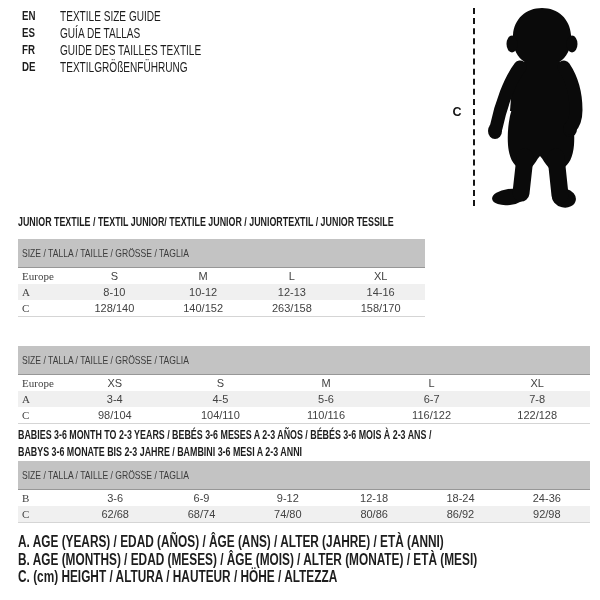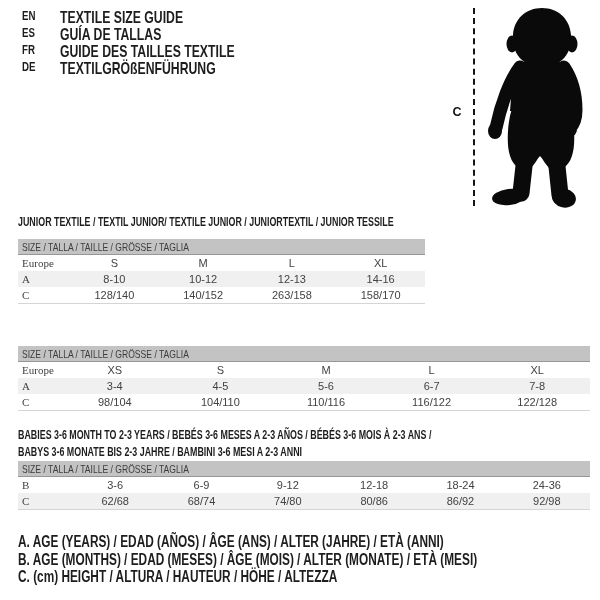--- a/index.html
+++ b/index.html
@@ -5,36 +5,36 @@
   html,body{margin:0;padding:0;background:#fff;}
   .canvas{position:relative;width:600px;height:600px;background:#fff;overflow:hidden;
           font-family:"Liberation Sans","DejaVu Sans",sans-serif;color:#1d1d1d;}
   .cond{display:inline-block;transform:scaleX(0.74);transform-origin:0 50%;white-space:nowrap;}
   .cond2{display:inline-block;transform:scaleX(0.78);transform-origin:0 50%;white-space:nowrap;}
 
   
   .lang-block{position:absolute;left:22px;top:8px;}
   .lang-row{display:flex;height:17px;align-items:flex-start;}
   .lang-code{width:38px;font-weight:bold;font-size:13.5px;}
-  .lang-label{font-weight:bold;font-size:17px;}
+  .lang-label{font-weight:normal;font-size:14px;}
   .lang-code .cond,.lang-label .cond{transform:scaleX(0.72);}
 
   
   .measure-line{position:absolute;left:473px;top:8px;height:198px;border-left:2px dashed #141414;}
   .measure-label{position:absolute;left:448px;top:105px;width:18px;text-align:center;
                  font-weight:bold;font-size:12.5px;color:#141414;}
   .figure-svg{position:absolute;left:484px;top:7px;}
 
   
   .sec-title{position:absolute;left:18px;font-size:12px;font-weight:bold;line-height:17px;color:#1d1d1d;}
   .title-sub{font-size:8.5px;position:relative;top:2px;}
 
   
   .tgrid{position:absolute;left:18px;border-bottom:1px solid #d5d5d5;font-size:11px;color:#424242;}
-  .thead{height:16px;background:#c3c3c3;border-bottom:1px solid #979797;
+  .thead{height:29px;background:#c3c3c3;border-bottom:1px solid #979797;
          display:flex;align-items:center;padding-left:4px;box-sizing:border-box;color:#3c3c3c;}
   .trow{display:flex;height:16px;align-items:center;}
   .trow.shaded{background:#f0f0f0;}
   .tlabel{padding-left:4px;box-sizing:border-box;text-align:left;font-family:Liberation Serif, serif;}
   .tcell{flex:1;text-align:center;}
   #t1-grid{width:407px;} #t1-grid .tlabel{width:52px;}
   #t2-grid{width:572px;} #t2-grid .tlabel{width:44px;}
   #t3-grid{width:572px;} #t3-grid .tlabel{width:54px;}
 
   

